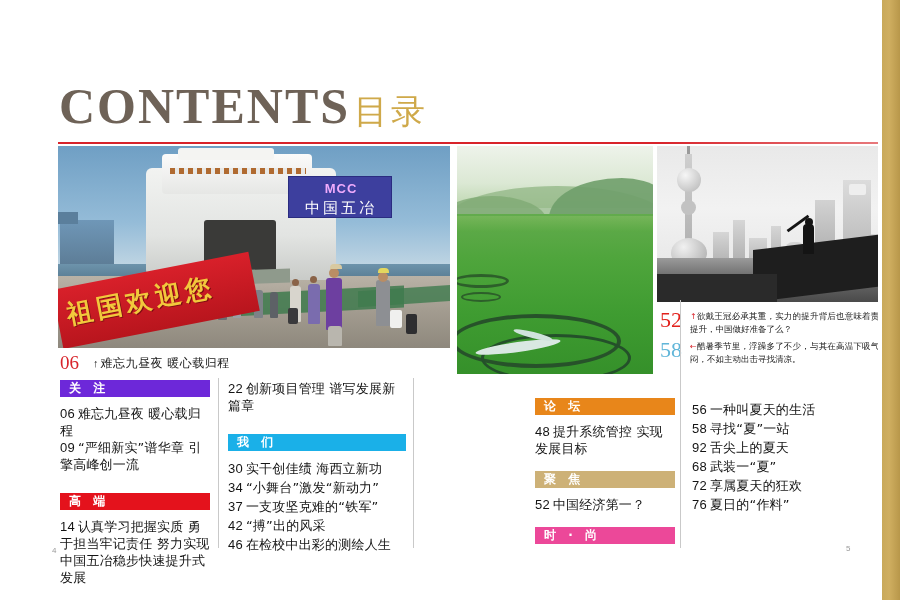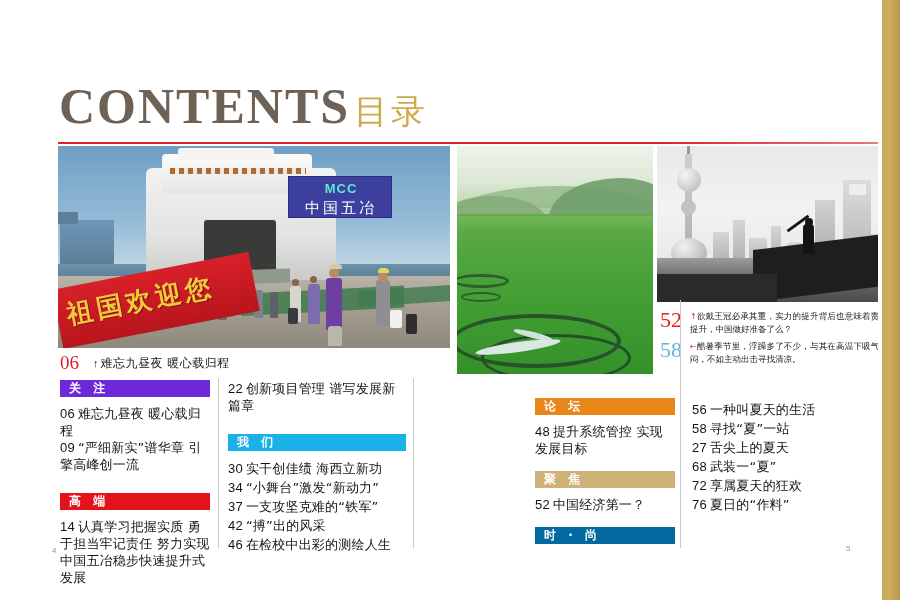--- a/index.html
+++ b/index.html
@@ -85,21 +85,21 @@
     font-family:"DejaVu Sans",sans-serif; font-size:26px; font-weight:700;
     color:#f2c83c; letter-spacing:4px; white-space:nowrap;
     text-shadow:1px 1px 0 #7d0d12;
   }
   #mcc-sign {
     position:absolute; left:230px; top:30px; width:104px; height:42px;
     background:#3d3f9e; border:1px solid #2a2c80;
   }
   #mcc-logo {
     position:absolute; left:0; top:4px; width:104px; text-align:center;
-    color:#5eead4; font-size:13px; font-weight:700; letter-spacing:1px;
+    color:#f0abfc; font-size:13px; font-weight:700; letter-spacing:1px;
     font-family:"Liberation Sans",sans-serif;
   }
   #mcc-cn {
     position:absolute; left:0; top:22px; width:104px; text-align:center;
     color:#ffffff; font-size:15px; letter-spacing:3px;
     font-family:"DejaVu Sans",sans-serif;
   }
   .ship-person { position:absolute; border-radius:3px 3px 1px 1px; }
   .ship-head { position:absolute; width:7px; height:7px; border-radius:50%; }
 
@@ -209,21 +209,21 @@
   .sec-header {
     height:17px; line-height:17px; padding-left:9px;
     font-family:"DejaVu Sans",sans-serif; font-size:12px; font-weight:700;
     color:#ffffff; letter-spacing:4px; margin-bottom:8px;
   }
   .sec-header.gray  { background:#6d28d9; }
   .sec-header.red   { background:#e4121c; }
   .sec-header.cyan  { background:#1ab0e8; }
   .sec-header.orange{ background:#e8861a; }
   .sec-header.tan   { background:#cdb177; }
-  .sec-header.blue  { background:#0369a1; }
+  .sec-header.blue  { background:#ec4899; }
 
   .entry {
     font-family:"DejaVu Sans",sans-serif; font-size:13px; line-height:17px;
     color:#141414; letter-spacing:.2px;
   }
   .entry .num { margin-right:3px; font-family:"Liberation Sans",sans-serif; }
   .sec-block { margin-bottom:20px; }
   .sec-block.tight { margin-bottom:14px; }
   .loose .entry { line-height:19px; }
 
@@ -416,21 +416,21 @@
 
 <div class="col" id="col-4">
   <div class="sec-block loose">
     <div class="entry">
       <span class="num">56</span><span>一种叫夏天的生活</span>
     </div>
     <div class="entry">
       <span class="num">58</span><span>寻找“夏”一站</span>
     </div>
     <div class="entry">
-      <span class="num">27</span><span>舌尖上的夏天</span>
+      <span class="num">92</span><span>舌尖上的夏天</span>
     </div>
     <div class="entry">
       <span class="num">68</span><span>武装一“夏”</span>
     </div>
     <div class="entry">
       <span class="num">72</span><span>享属夏天的狂欢</span>
     </div>
     <div class="entry">
       <span class="num">76</span><span>夏日的“作料”</span>
     </div>

